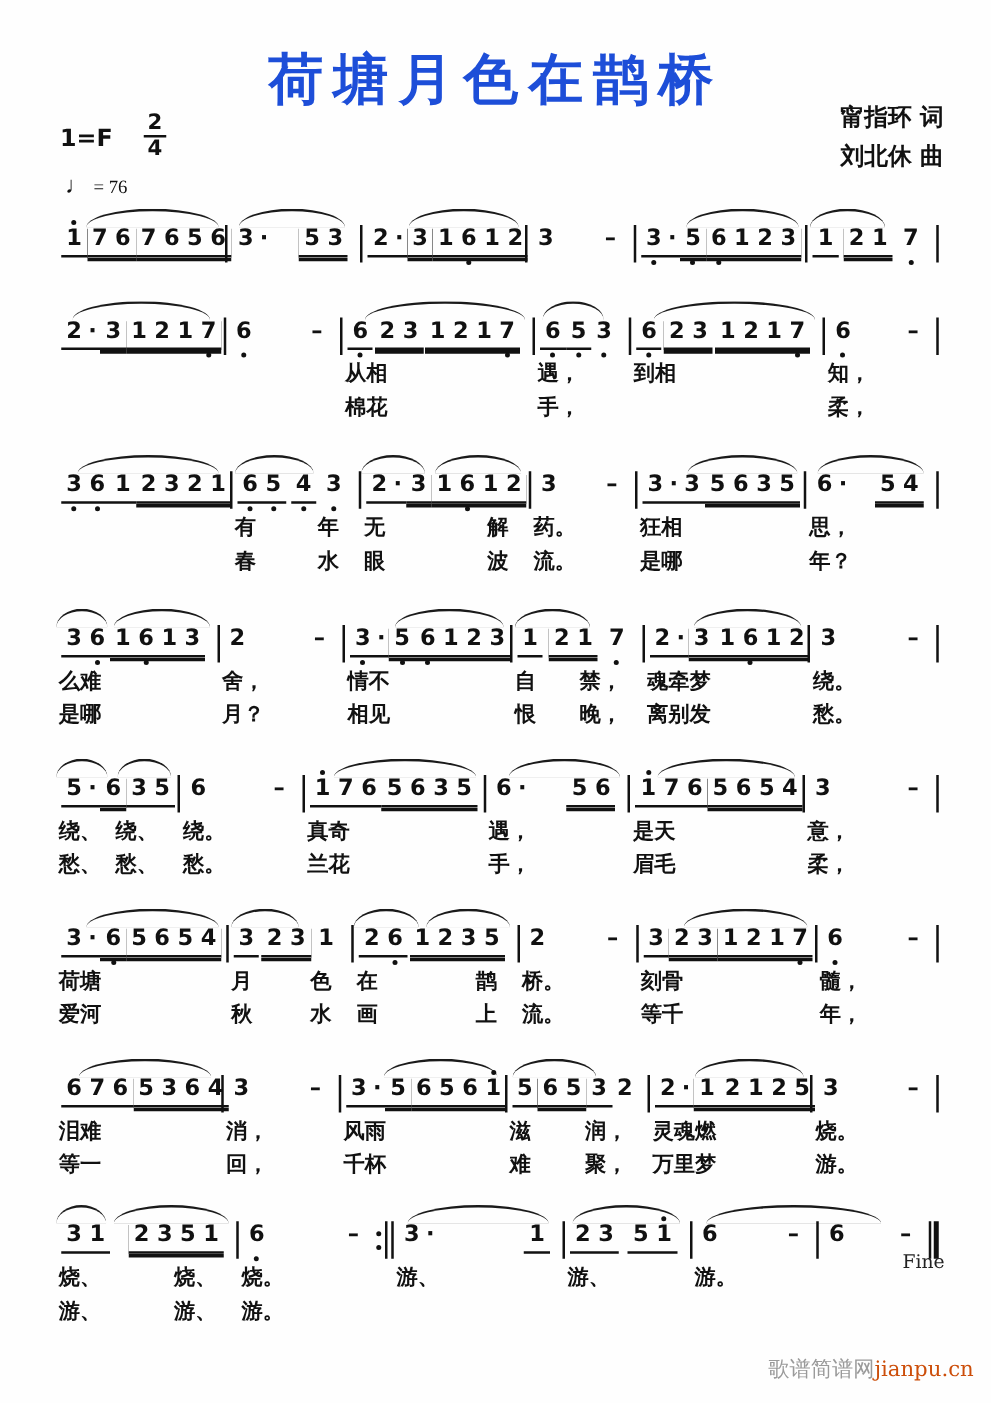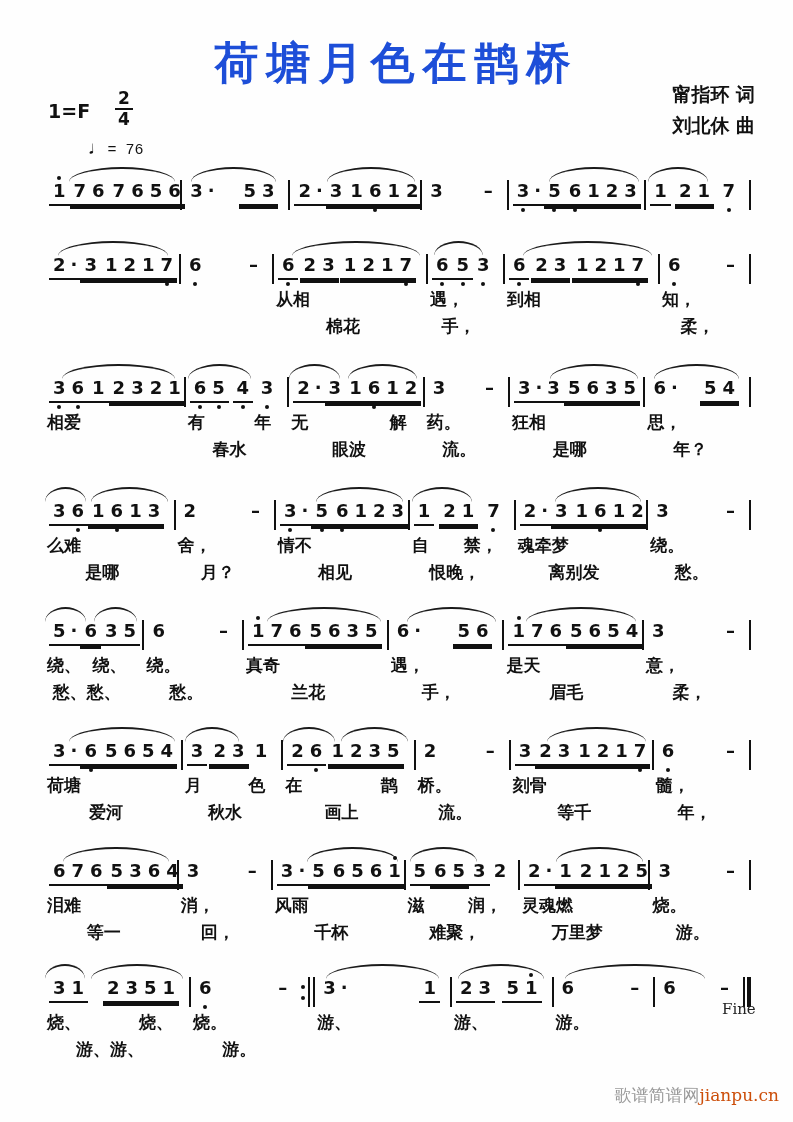--- a/index.html
+++ b/index.html
@@ -11,21 +11,21 @@
   .title{
     position:absolute;top:34px;left:0;width:100%;text-align:center;
     font-family:"DejaVu Serif","Liberation Serif",serif;
     font-size:44px;font-weight:bold;letter-spacing:8px;color:#1d4ed8;
   }
   .keyblock{position:absolute;left:48px;top:100px;font-size:19px;font-weight:bold;}
   .timesig{position:absolute;left:113px;top:90px;width:22px;text-align:center;
     font-size:17px;font-weight:bold;line-height:17px;}
   .timesig .bar{height:2px;background:#111;margin:1px 2px;}
   .tempo{position:absolute;left:52px;top:138px;font-size:15px;
-    font-family:Liberation Mono, monospace;margin-left:35px;}
+    font-family:Liberation Serif, serif;}
   .tempo .glyph{font-size:19px;}
   .credits{position:absolute;right:38px;top:79px;text-align:right;
     font-size:19px;font-weight:bold;line-height:31px;}
   .score{position:absolute;left:45px;top:0;width:706px;}
   .system{position:absolute;left:0;width:100%;display:flex;align-items:flex-start;}
   .measure{display:flex;flex-direction:column;min-width:0;}
   .notes-row{position:relative;display:flex;justify-content:space-between;
     align-items:baseline;height:28px;padding:2px 10px 0 4px;}
   .grp{display:inline-flex;align-items:baseline;padding:0 1px 2px 1px;}
   .grp.u1{border-bottom:2px solid #111;}
@@ -37,21 +37,21 @@
   .tok.da::before,.tok.db::after{
     content:"";position:absolute;left:50%;margin-left:-2px;width:4px;height:4px;
     border-radius:50%;background:#111;}
   .tok.da::before{top:-4px;}
   .tok.db::after{bottom:-10px;}
   .slur{position:absolute;top:-11px;height:13px;
     border-top:2px solid #1a1a1a;border-radius:50% 50% 0 0/100% 100% 0 0;}
   .lyric-row{display:flex;justify-content:space-between;
     padding:0 16px 0 2px;margin-top:5px;height:26px;
     font-size:17px;font-weight:bold;line-height:24px;white-space:nowrap;}
-  .lyric-row.second{margin-top:1px;justify-content:center;}
+  .lyric-row.second{margin-top:1px;}
   .barline{width:2px;height:30px;background:#111;flex:none;margin-top:2px;}
   .finalbar{display:flex;gap:2px;flex:none;margin-top:2px;}
   .finalbar .thin{width:2px;height:30px;background:#111;}
   .finalbar .thick{width:4px;height:30px;background:#111;}
   .repeat{display:flex;align-items:center;gap:3px;flex:none;margin-top:2px;height:30px;}
   .repeat .dots{display:flex;flex-direction:column;gap:7px;}
   .repeat .dots i{width:4px;height:4px;border-radius:50%;background:#111;}
   .repeat .rbar{width:2px;height:30px;background:#111;}
   .fine{position:absolute;left:722px;top:1000px;font-size:15px;
     font-family:"DejaVu Serif","Liberation Serif",serif;color:#222;}
@@ -327,23 +327,20 @@
           <span class="grp u1">
             <span class="tok">1</span>
           </span>
           <span class="grp u2">
             <span class="tok">2</span>
             <span class="tok">3</span>
             <span class="tok">2</span>
             <span class="tok">1</span>
           </span>
         </div>
-        <div class="lyric-row ">
-          <span>相爱</span>
-        </div>
       </div>
       <div class="barline"></div>
       <div class="measure" style="flex-grow: 95; flex-basis: 0px;">
         <div class="notes-row">
           <div class="slur" style="left: 2%; width: 62%;"></div>
           <span class="grp u1">
             <span class="tok db">6</span>
             <span class="tok db">5</span>
           </span>
           <span class="grp u1">

